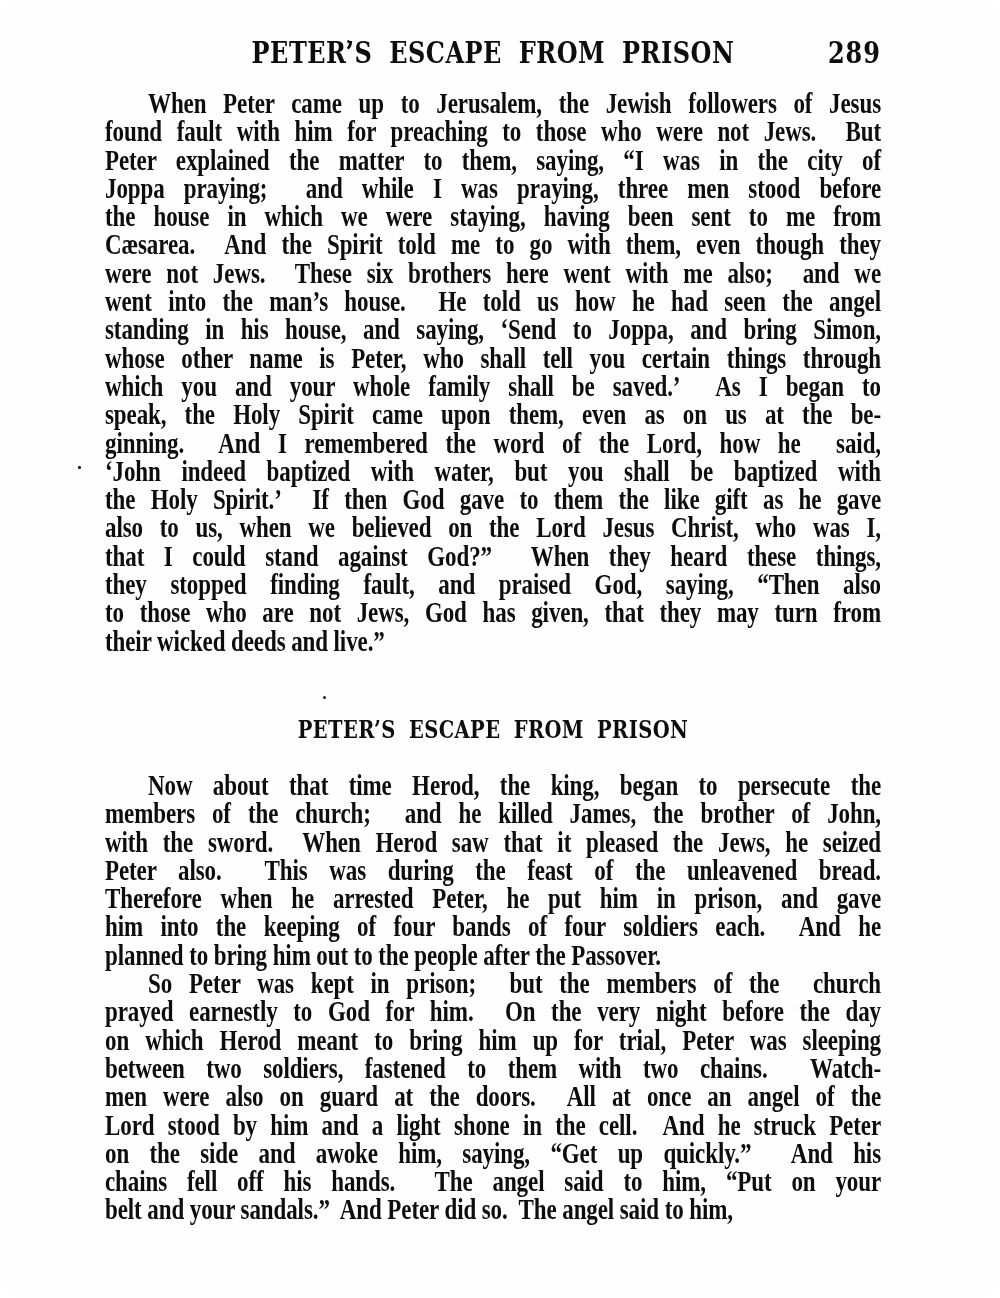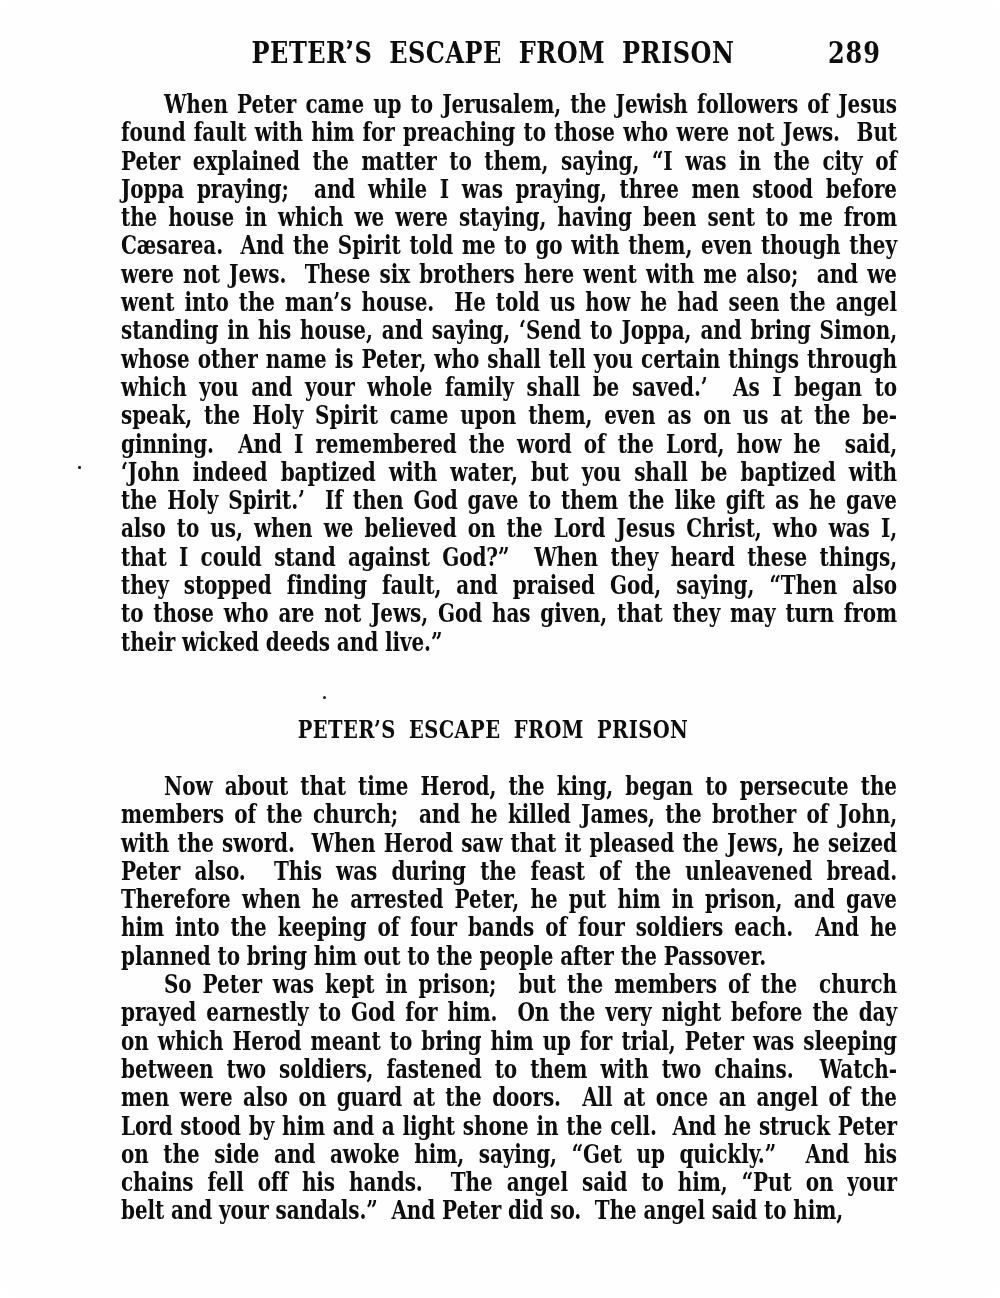--- a/index.html
+++ b/index.html
@@ -43,24 +43,25 @@
     top: 0;
     right: 0;
     font-size: 24px;
     letter-spacing: 1px;
     transform: scaleY(1.25);
     transform-origin: center right;
   }
   
   .para {
     position: absolute;
-    left: 121px;
+    left: 105px;
     width: 776px;
-    font-size: 20px;
+    font-size: 23px;
     letter-spacing: -0.1px;
+    font-family: Liberation Serif, serif;
   }
   .para .line {
     height: 28.3px;
     line-height: 28.3px;
     text-align: justify;
     text-align-last: justify;
     white-space: normal;
     overflow: visible;
     transform: scaleY(1.26);
     transform-origin: center;

